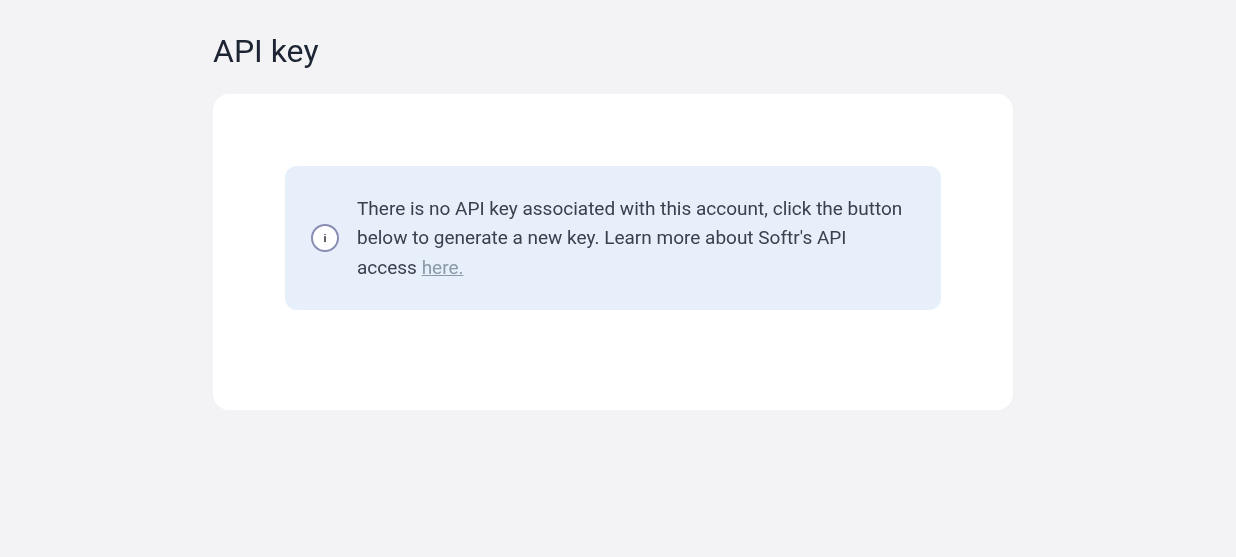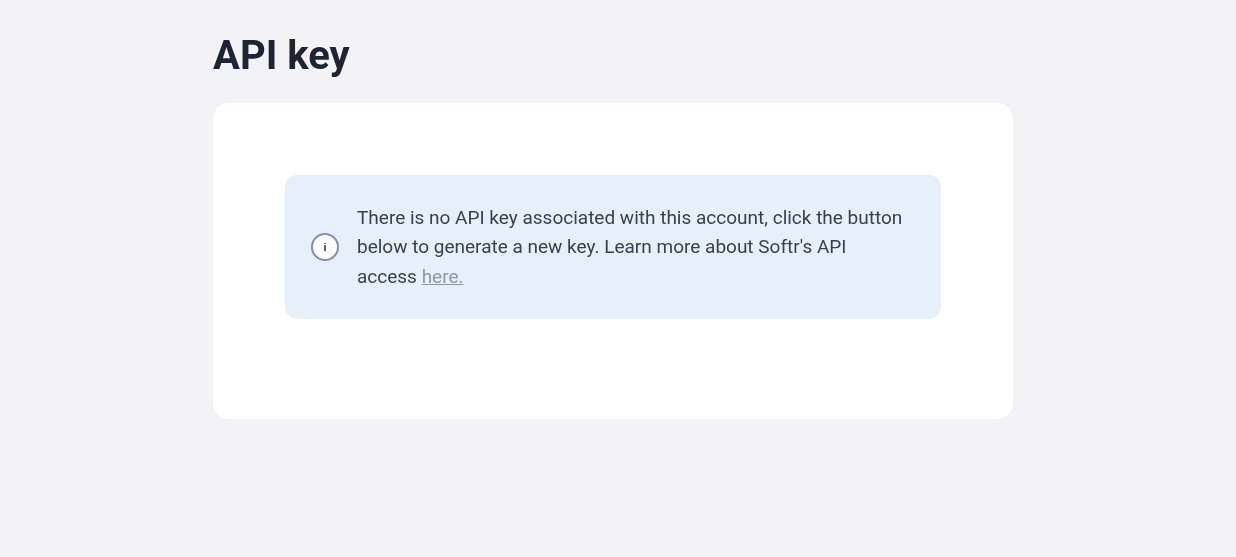--- a/index.html
+++ b/index.html
@@ -9,22 +9,22 @@
     }
     body {
       font-family: -apple-system, BlinkMacSystemFont, "Segoe UI", Roboto, Helvetica, Arial, sans-serif;
       background-color: #f3f3f5;
       width: 1236px;
       height: 557px;
       padding-top: 32px;
       padding-left: 213px;
     }
     .page-title {
-      font-size: 40px;
-      font-weight: 700;
+      font-size: 32px;
+      font-weight: 400;
       color: #1d2433;
       margin-bottom: 24px;
     }
     .card {
       background-color: #ffffff;
       border-radius: 16px;
       width: 800px;
       padding: 72px 72px 72px 72px;
     }
     .info-banner {

